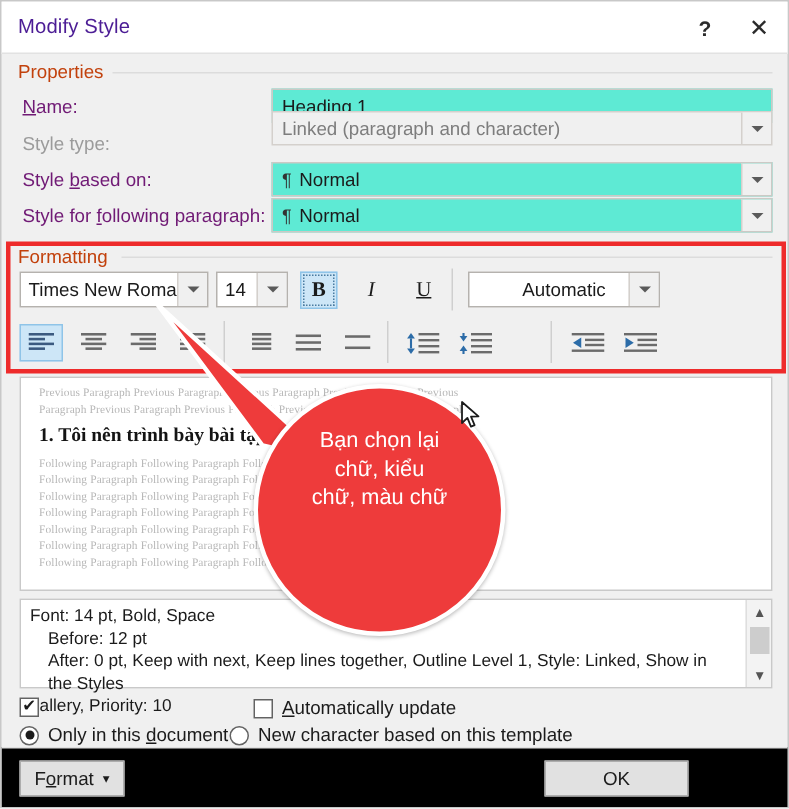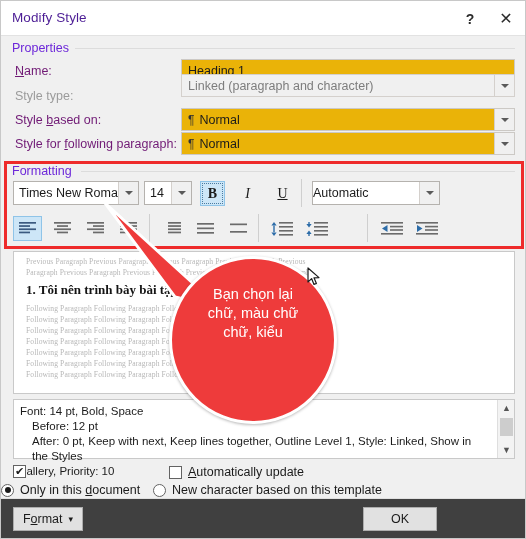--- a/index.html
+++ b/index.html
@@ -34,38 +34,38 @@
   .tb-btn {
     position: absolute; top: 0; height: 35px; width: 42px;
     display: flex; align-items: center; justify-content: center;
     font-size: 14px; color: #2b2b2b; cursor: default;
   }
   .tb-help { left: 448px; font-weight: bold; font-size: 14px; }
   .tb-close { left: 484px; font-size: 16px; font-weight: 300; }
 
   
   .grp-label {
-    position: absolute; font-size: 12.5px; color: #6d28d9;
+    position: absolute; font-size: 12.5px; color: #c2410c;
     background: transparent;
   }
   .grp-rule {
     position: absolute; height: 1px; background: #dcdcdc;
   }
 
   
   .fld-label {
     position: absolute; font-size: 12.5px; color: #701a75;
     white-space: nowrap;
   }
   .fld-label.dim { color: #9b9b9b; }
   .fld-label u { text-decoration: underline; }
 
   .inp {
     position: absolute; height: 23px;
-    background: #eab308; border: 1px solid #ccc9c5;
+    background: #5eead4; border: 1px solid #ccc9c5;
     font-size: 12.5px; color: #1b1b1b;
     display: flex; align-items: center;
     padding-left: 6px;
   }
   .inp.dim { background: #f0f0f0; color: #7d7d7d; border-color: #d4d0cc; }
 
   .arrow-box {
     position: absolute; right: 0; top: 0;
     width: 20px; height: 100%;
     display: flex; align-items: center; justify-content: center;
@@ -90,21 +90,21 @@
   }
 
   .fmt-ctl {
     position: absolute; height: 24px;
     background: #ffffff; border: 1px solid #b5b2ae;
     font-size: 12.5px; color: #1b1b1b;
     display: flex; align-items: center;
     overflow: hidden;
   }
   .fmt-ctl .val { padding-left: 5px; white-space: nowrap; overflow: hidden; }
-  .fmt-ctl .val.center { width: 100%; padding-left: 0; }
+  .fmt-ctl .val.center { width: 100%; text-align: center; padding-left: 0; }
 
   .styled-btn {
     position: absolute; width: 25px; height: 25px;
     display: flex; align-items: center; justify-content: center;
     font-size: 14px; color: #1b1b1b;
     background: transparent; border: 1px solid transparent;
   }
   .styled-btn.active {
     background: #cde6f7; border: 1px solid #8fc4e8;
     outline: 1px dotted #4a7ba0; outline-offset: -3px;
@@ -187,21 +187,21 @@
     display: flex; align-items: center; justify-content: center;
   }
   .rad .dot { width: 6px; height: 6px; border-radius: 50%; background: #1b1b1b; }
   .cb-lbl { margin-left: 6px; font-size: 12.5px; color: #1b1b1b; white-space: nowrap; }
   .cb-lbl u { text-decoration: underline; }
 
   
   .btnbar {
     position: absolute; left: 0; top: 497px;
     width: 526px; height: 42px;
-    background: #404040; border-top: 1px solid #e0e0e0;
+    background: #000000; border-top: 1px solid #e0e0e0;
   }
   .btn {
     position: absolute; height: 24px;
     background: #e1e1e1; border: 1px solid #adadad;
     font-size: 12.5px; color: #1b1b1b;
     display: flex; align-items: center; justify-content: center;
   }
   .btn u { text-decoration: underline; }
 
   
@@ -467,48 +467,48 @@
   </div>
 
   <div class="cb-row" style="left:12px; top:464px;">
     <span class="cbox">✔</span>
   </div>
   <div class="cb-row" style="left:168px; top:464px;">
     <span class="cbox"></span>
     <span class="cb-lbl"><u>A</u>utomatically update</span>
   </div>
 
-  <div class="cb-row" style="left:0; top:482px;text-align:center;">
+  <div class="cb-row" style="left:12px; top:482px;text-align:center;">
     <span class="rad">
         <i class="dot"></i>
       </span>
     <span class="cb-lbl">Only in this <u>d</u>ocument</span>
   </div>
   <div class="cb-row" style="left:152px; top:482px;">
     <span class="rad"></span>
     <span class="cb-lbl">New character based on this template</span>
   </div>
 
   <div class="btnbar">
     <div class="btn" style="left:12px; top:8px; width:70px;">
       <span>F<u>o</u>rmat</span>
       <span style="margin-left:6px; font-size:9px;">▾</span>
     </div>
-    <div class="btn" style="left:362px; top:8px; width:74px;">OK</div>
+    <div class="btn" style="left:362px; top:8px; width:96px;">OK</div>
   </div>
 
   <div class="callout-wrap">
     <svg class="callout-tail" width="130" height="120" viewBox="0 0 130 120">
       <path d="M4 6 L118 110 L74 100 Z" fill="#ee3b3b" stroke="#ffffff" stroke-width="3" stroke-linejoin="round"></path>
     </svg>
     <div class="callout-circle"></div>
     <div class="callout-text">
       <div>Bạn chọn lại</div>
+      <div>chữ, kiểu</div>
       <div>chữ, màu chữ</div>
-      <div>chữ, kiểu</div>
     </div>
   </div>
 
   <svg class="cursor-arrow" width="14" height="20" viewBox="0 0 14 20">
     <path d="M1 1 L1 15 L4.6 11.6 L7 17.4 L9.4 16.4 L7 10.8 L12 10.6 Z" fill="#ffffff" stroke="#1b1b1b" stroke-width="1.2" stroke-linejoin="round"></path>
   </svg>
 
 </div>
 
 </body></html>

